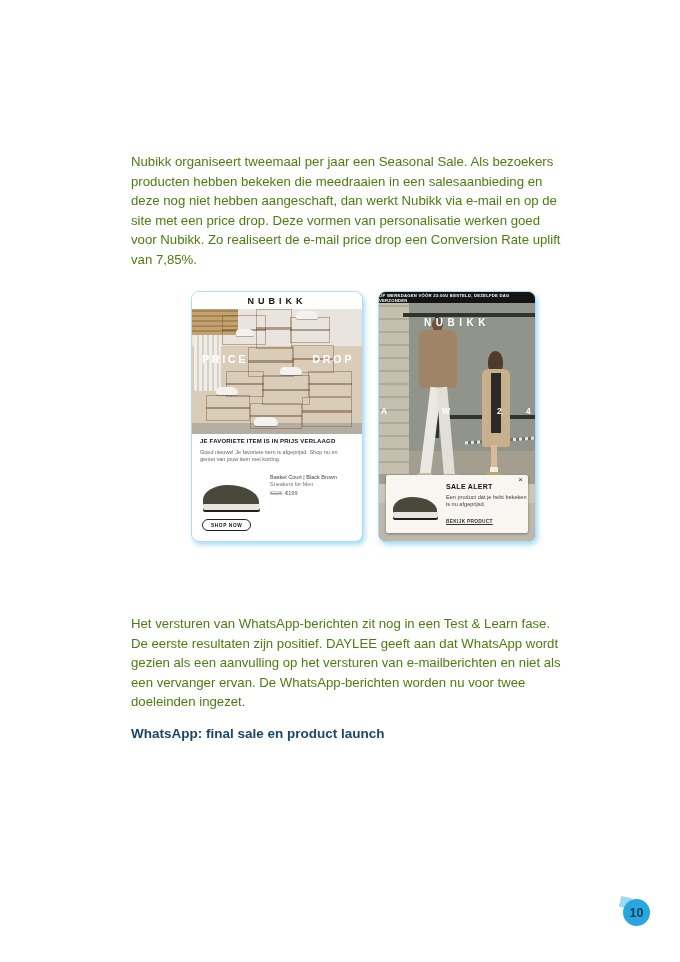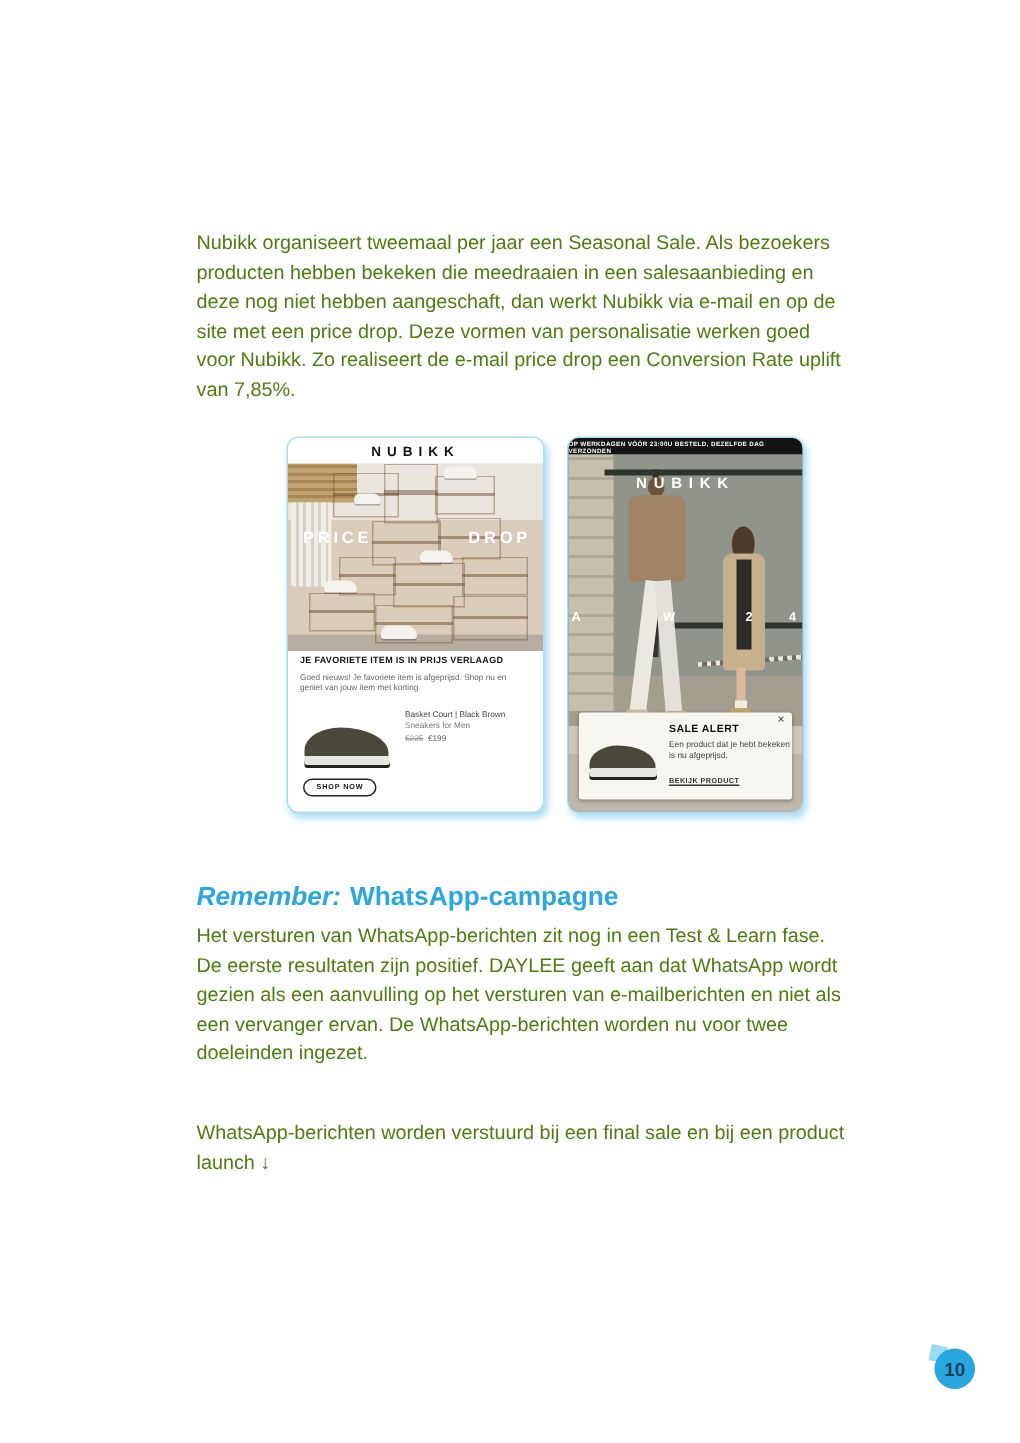--- a/index.html
+++ b/index.html
@@ -176,25 +176,22 @@
             <div class="sole"></div>
           </div>
         </div>
         <div class="popup-title">SALE ALERT</div>
         <div class="popup-body">Een product dat je hebt bekeken is nu afgeprijsd.</div>
         <div class="popup-cta">BEKIJK PRODUCT</div>
       </div>
     </div>
   </div>
 
-  <div class="h-blue" style="top:587px;">
-    <em>Remember:</em><span>WhatsApp-campagne</span>
-  </div>
   <p class="body-p" style="top:614px;">Het versturen van WhatsApp-berichten zit nog in een Test &amp; Learn fase. De eerste resultaten zijn positief. DAYLEE geeft aan dat WhatsApp wordt gezien als een aanvulling op het versturen van e-mailberichten en niet als een vervanger ervan. De WhatsApp-berichten worden nu voor twee doeleinden ingezet.</p>
 
-  <p class="body-p" style="top:745px;">WhatsApp-berichten worden verstuurd bij een final sale en bij een product launch ↓</p>
+  <h2 class="h-navy" style="top:726px;">WhatsApp: final sale en product launch</h2>
 
   <div class="badge-wrap">
     <div class="badge-tri"></div>
     <div class="badge">10</div>
   </div>
 
 </div>
 
 </body></html>

